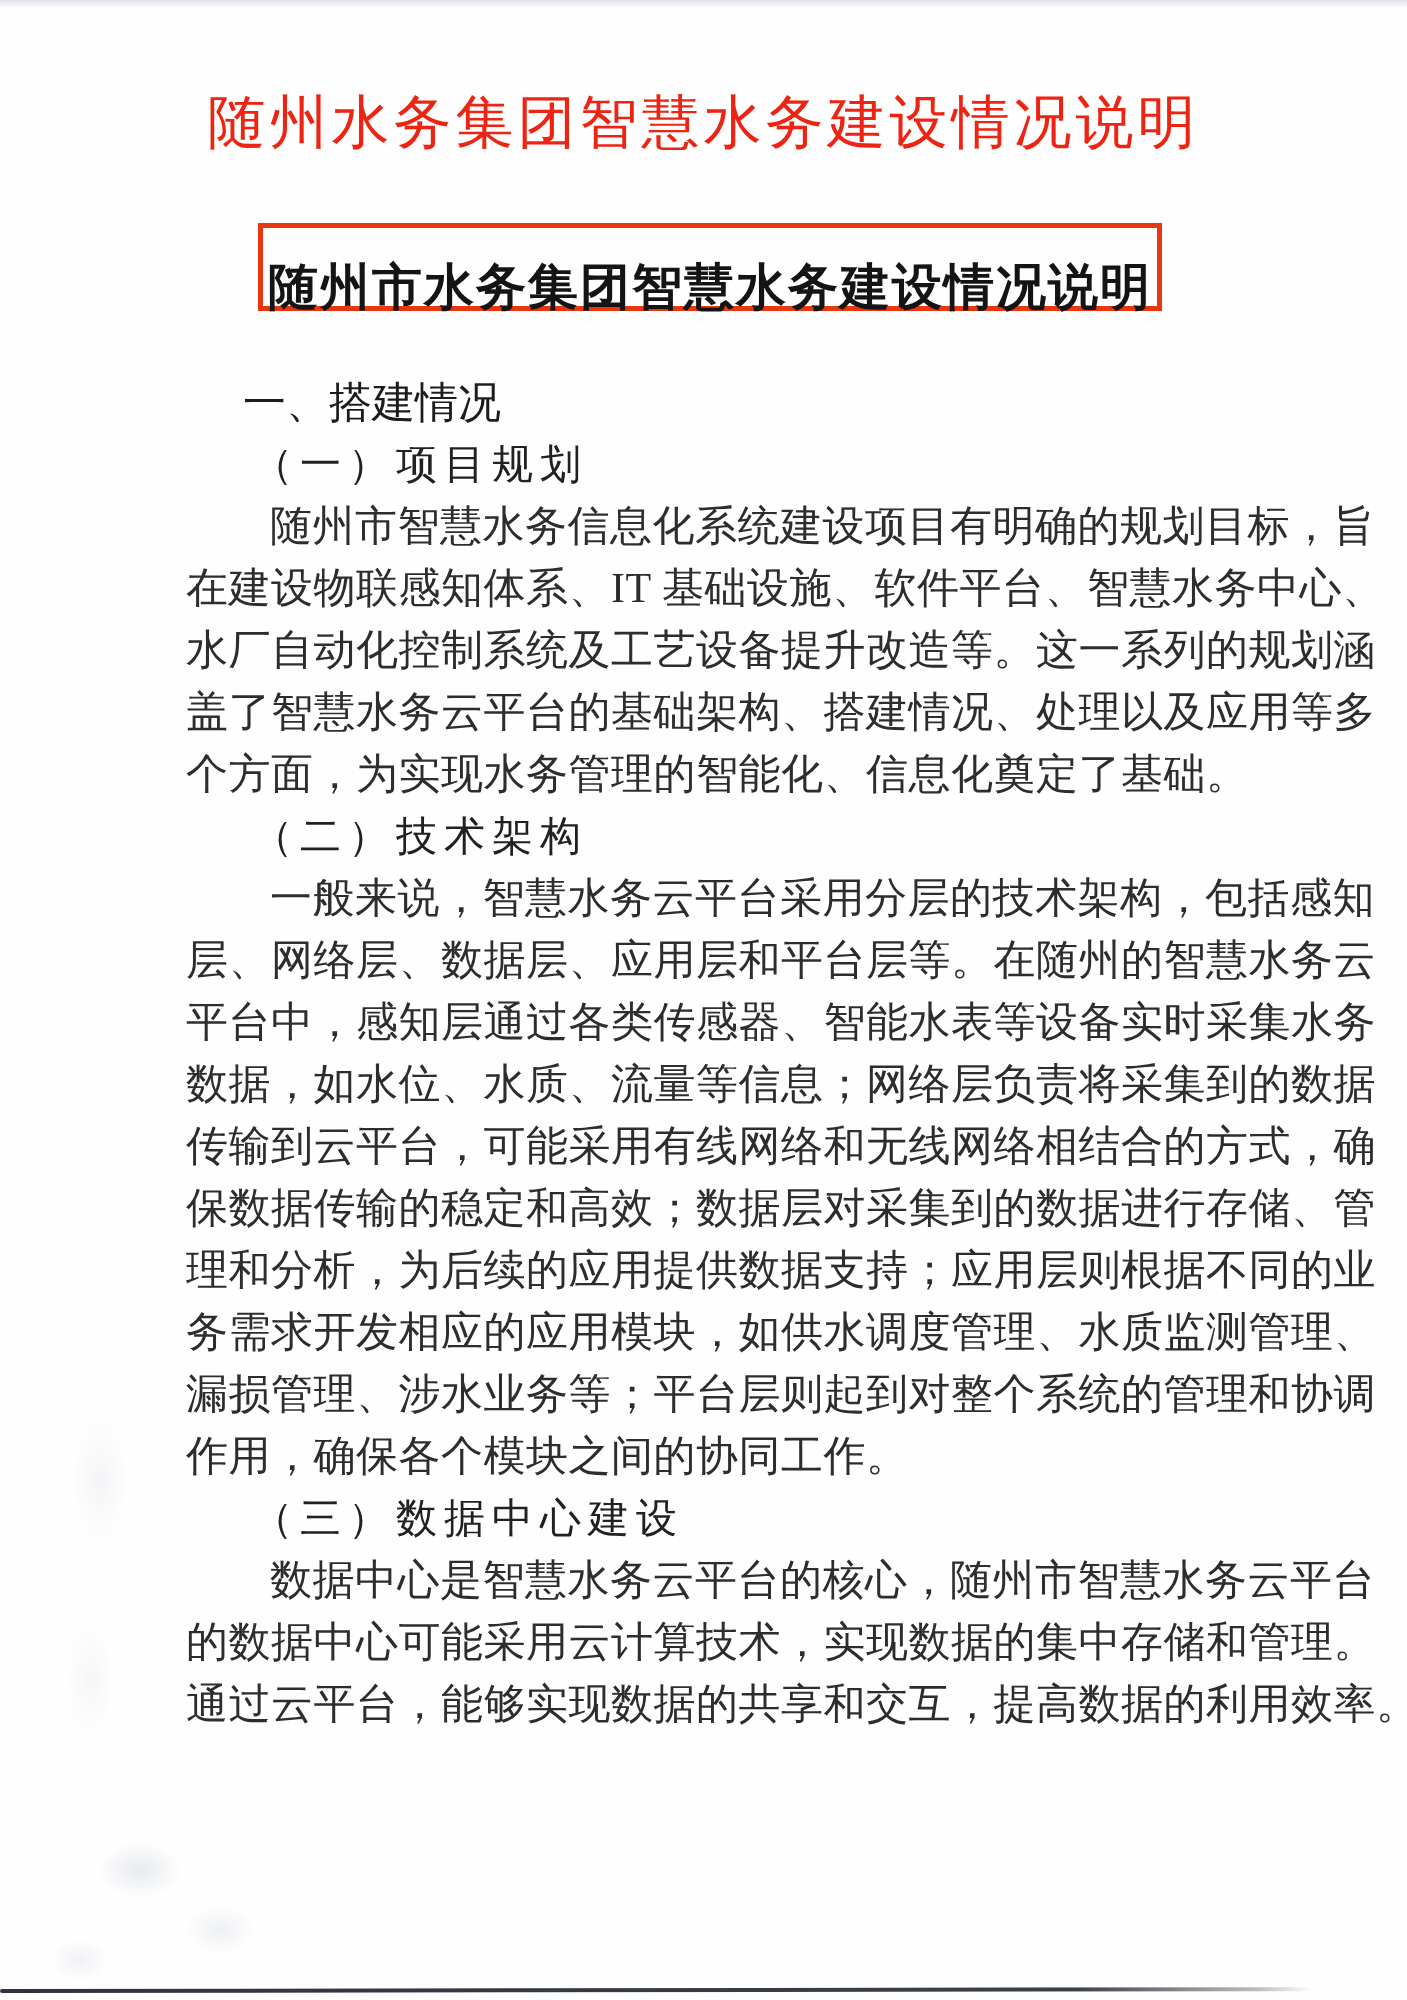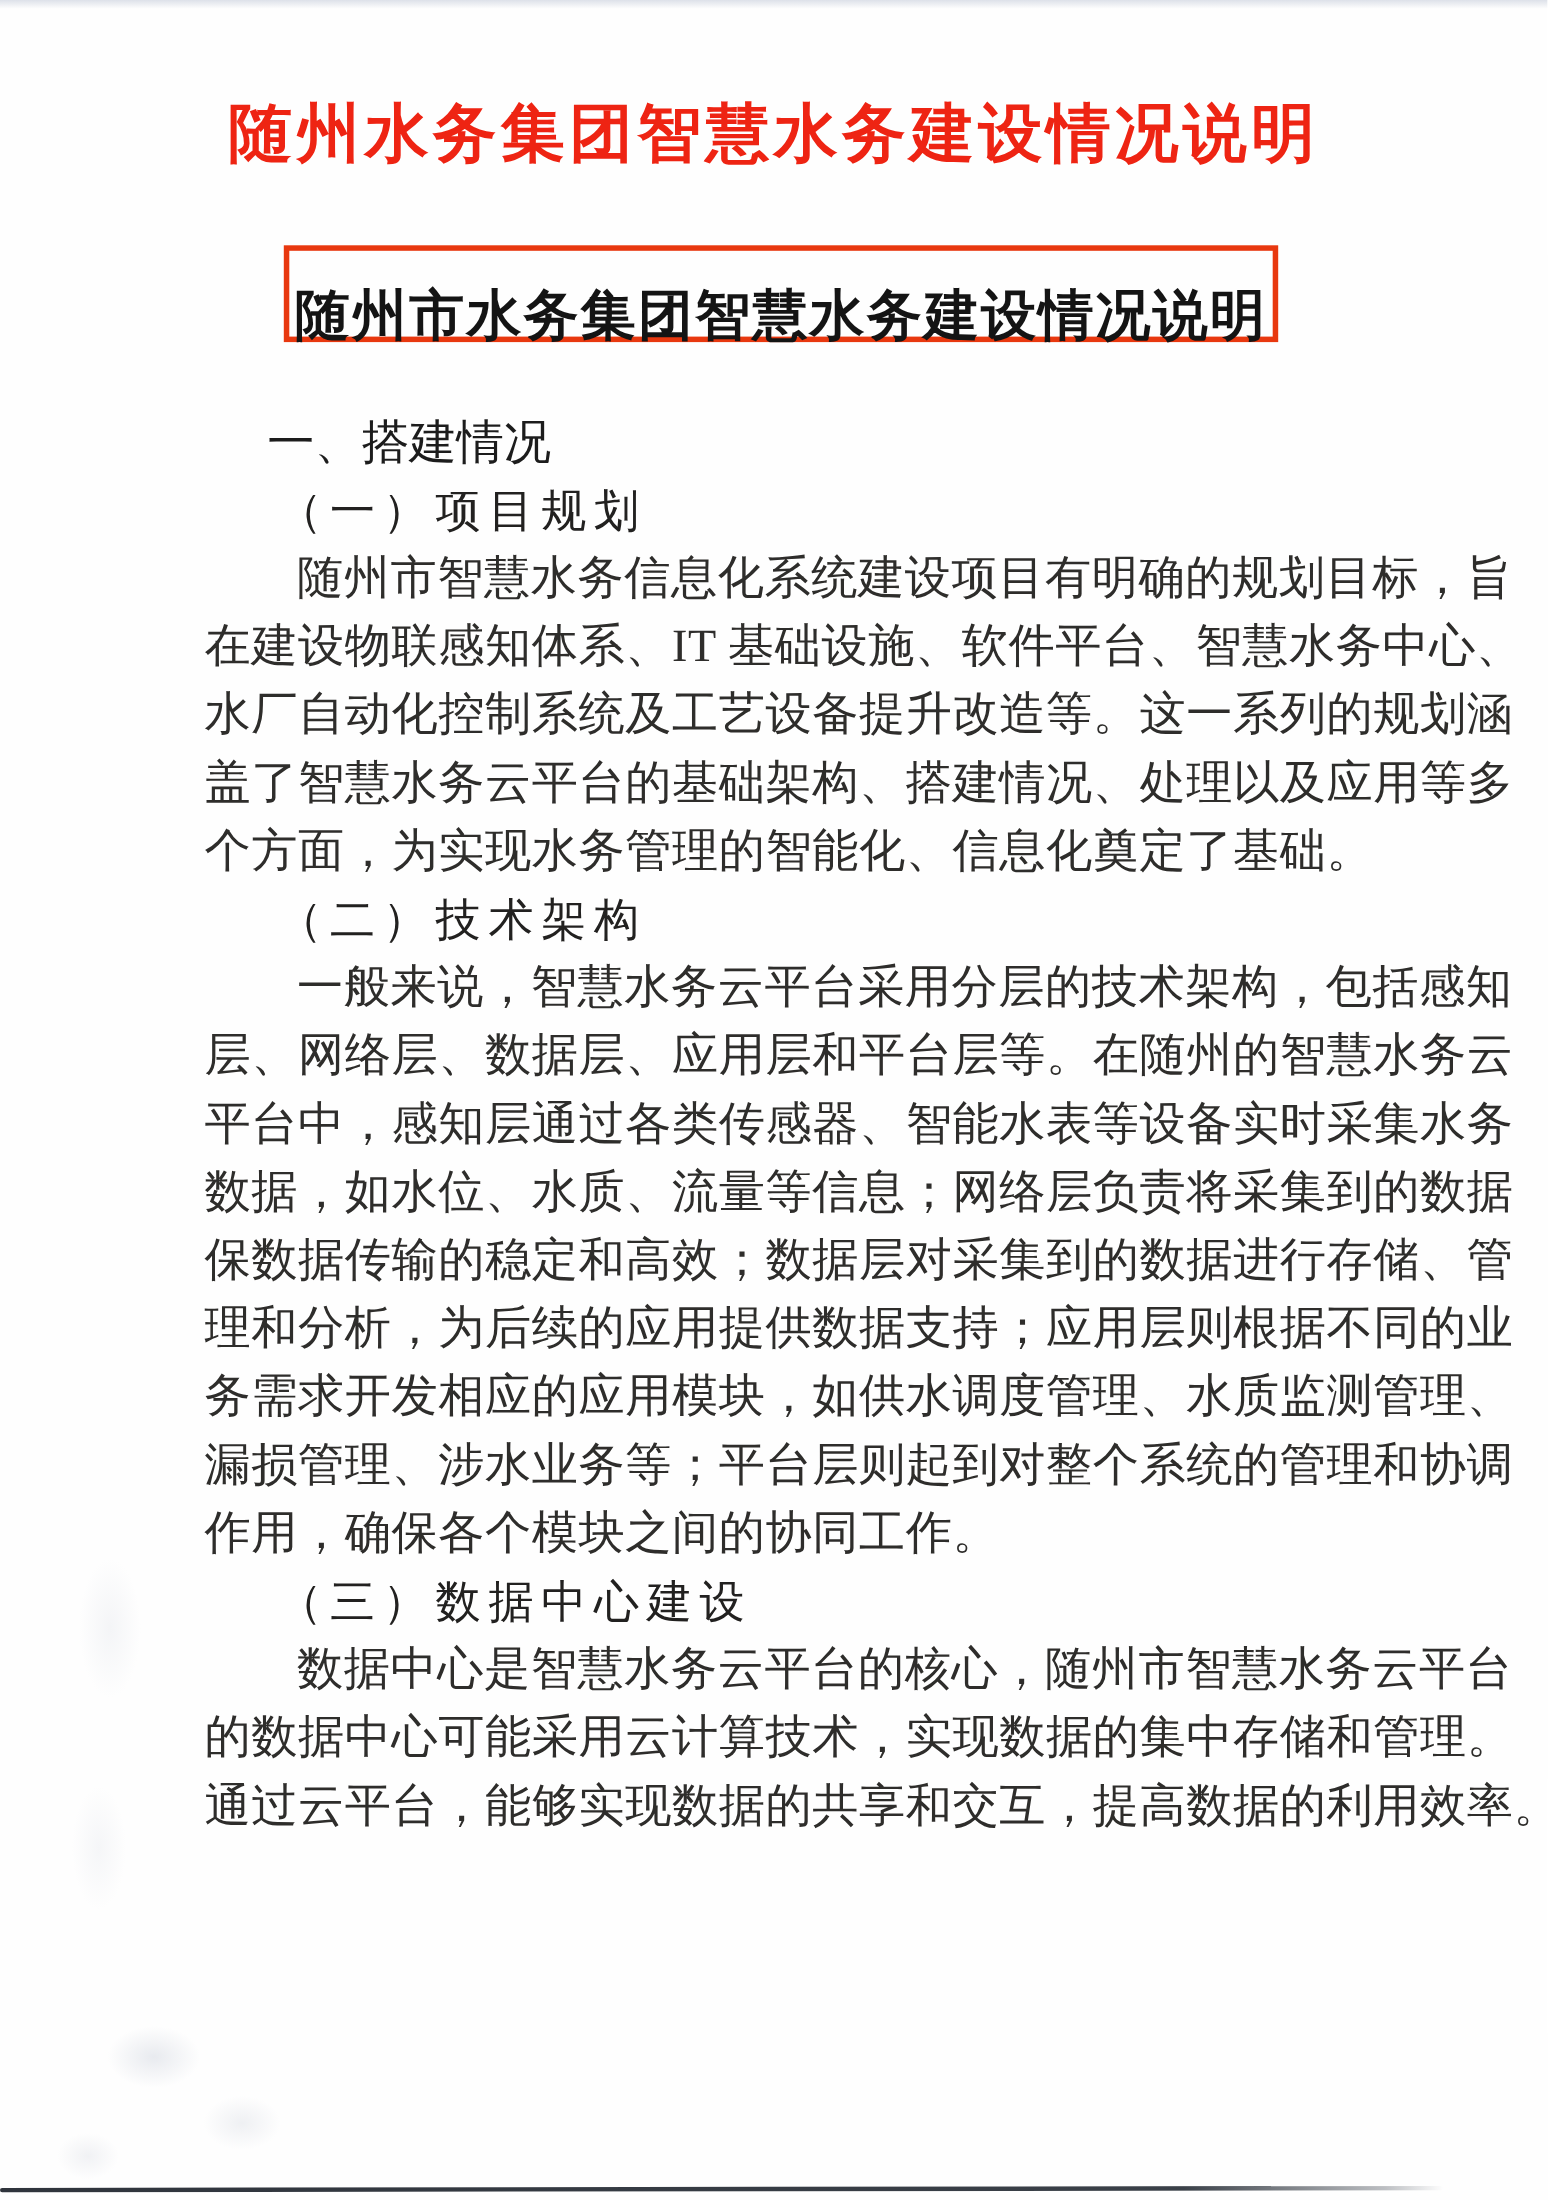--- a/index.html
+++ b/index.html
@@ -11,21 +11,21 @@
     font-family:"Liberation Serif", serif;
   }
   .scan-edge-top{
     position:absolute;top:0;left:0;width:1407px;height:8px;
     background:linear-gradient(to bottom,#dde1e9 0%, rgba(255,255,255,0) 100%);
   }
   .red-title{
     position:absolute;top:84px;left:0;width:1407px;
     text-align:center;
     font-family:"Liberation Sans", sans-serif;
-    font-weight:bold;
+    font-weight:normal;
     font-size:58px;line-height:76px;
     color:var(--red-title,#ee2413);
     letter-spacing:4px;
     white-space:nowrap;
   }
   .boxed-title{
     position:absolute;top:223px;left:258px;
     width:904px;height:88px;
     box-sizing:border-box;
     border:5px solid var(--box-border,#e8380f);
@@ -104,20 +104,21 @@
       <div class="row line indent">随州市智慧水务信息化系统建设项目有明确的规划目标，旨</div>
       <div class="row line">在建设物联感知体系、IT 基础设施、软件平台、智慧水务中心、</div>
       <div class="row line">水厂自动化控制系统及工艺设备提升改造等。这一系列的规划涵</div>
       <div class="row line">盖了智慧水务云平台的基础架构、搭建情况、处理以及应用等多</div>
       <div class="row line">个方面，为实现水务管理的智能化、信息化奠定了基础。</div>
       <div class="row h2">（二）技术架构</div>
       <div class="row line indent">一般来说，智慧水务云平台采用分层的技术架构，包括感知</div>
       <div class="row line">层、网络层、数据层、应用层和平台层等。在随州的智慧水务云</div>
       <div class="row line">平台中，感知层通过各类传感器、智能水表等设备实时采集水务</div>
       <div class="row line">数据，如水位、水质、流量等信息；网络层负责将采集到的数据</div>
+      <div class="row line">传输到云平台，可能采用有线网络和无线网络相结合的方式，确</div>
       <div class="row line">保数据传输的稳定和高效；数据层对采集到的数据进行存储、管</div>
       <div class="row line">理和分析，为后续的应用提供数据支持；应用层则根据不同的业</div>
       <div class="row line">务需求开发相应的应用模块，如供水调度管理、水质监测管理、</div>
       <div class="row line">漏损管理、涉水业务等；平台层则起到对整个系统的管理和协调</div>
       <div class="row line">作用，确保各个模块之间的协同工作。</div>
       <div class="row h2">（三）数据中心建设</div>
       <div class="row line indent">数据中心是智慧水务云平台的核心，随州市智慧水务云平台</div>
       <div class="row line">的数据中心可能采用云计算技术，实现数据的集中存储和管理。</div>
       <div class="row line">通过云平台，能够实现数据的共享和交互，提高数据的利用效率。</div>
     </div>

